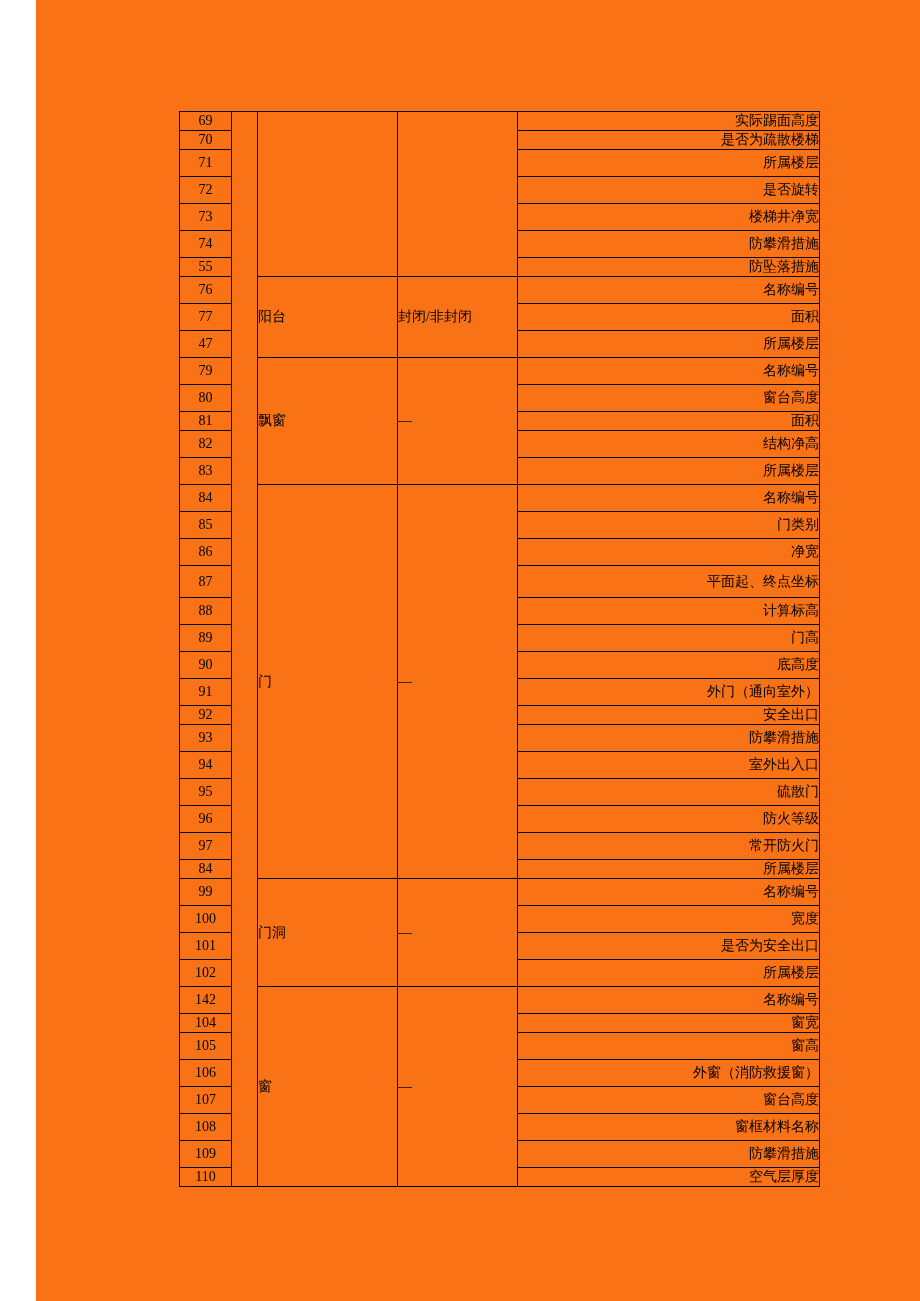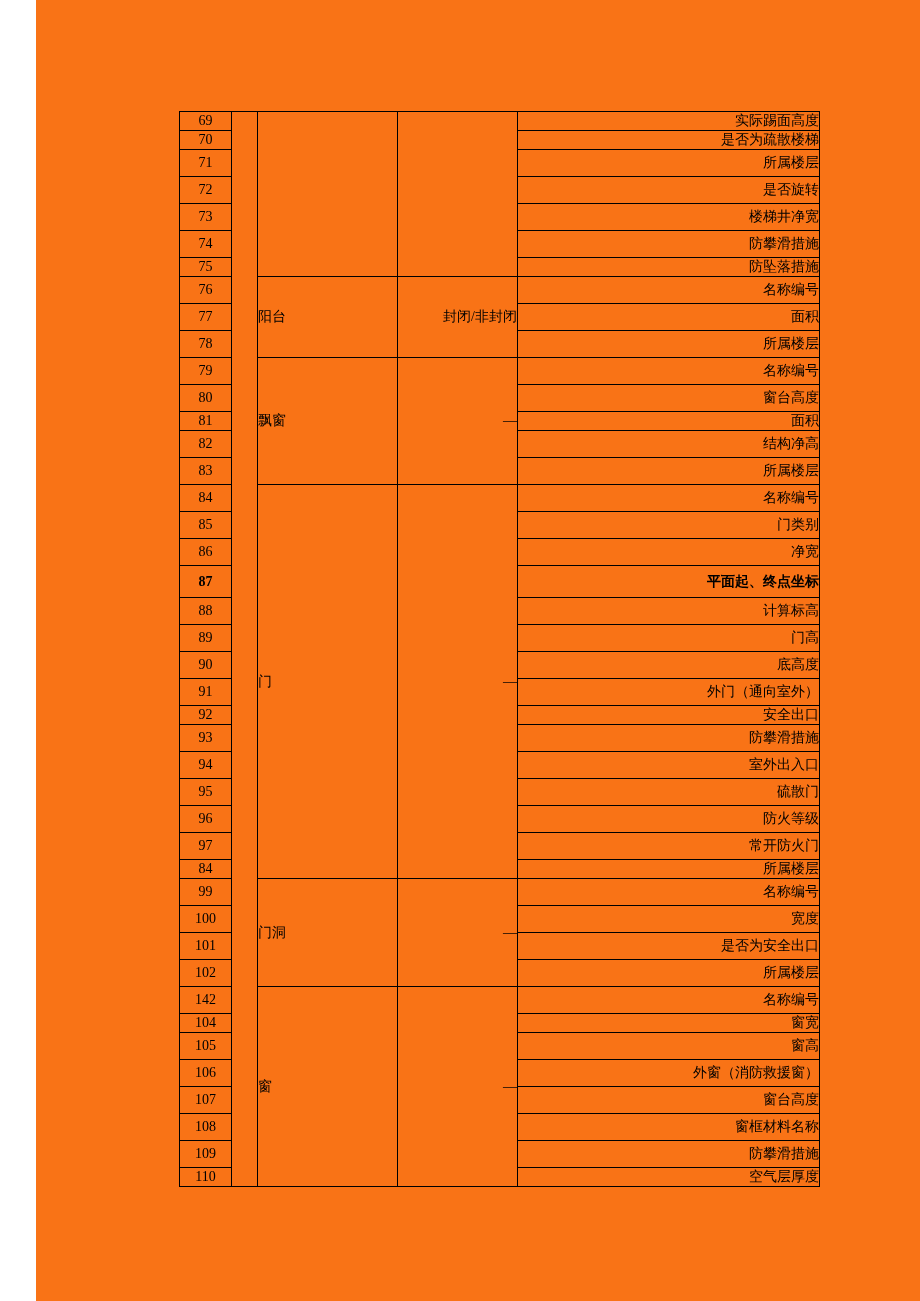--- a/index.html
+++ b/index.html
@@ -39,31 +39,31 @@
   }
   td.spacer {
     width: 26px;
   }
   td.cat {
     width: 140px;
     text-align: left;
   }
   td.note {
     width: 120px;
-    text-align: right;
+    text-align: left;
   }
   td.attr {
     width: 302px;
     padding-left: 2px;
     text-align: right;
   }
   
   tr.h-short td { height: 18px; }
   tr.h-normal td { height: 27px; }
-  tr.h-tall td { height: 32px; font-weight: bold; }
+  tr.h-tall td { height: 32px; }
 
   
   td.attr.dashed-bottom {
     border-bottom: 1px dashed #888;
   }
   
 </style>
 </head>
 <body>
 <div class="page">
@@ -91,35 +91,35 @@
         </tr>
         <tr class="h-normal">
           <td class="num">73</td>
           <td class="attr dashed-bottom">楼梯井净宽</td>
         </tr>
         <tr class="h-normal">
           <td class="num">74</td>
           <td class="attr dashed-bottom">防攀滑措施</td>
         </tr>
         <tr class="h-short">
-          <td class="num">75</td>
+          <td class="num">55</td>
           <td class="attr">防坠落措施</td>
         </tr>
         <tr class="h-normal">
           <td class="num">76</td>
           <td class="cat" rowspan="3">阳台</td>
           <td class="note" rowspan="3">封闭/非封闭</td>
           <td class="attr dashed-bottom">名称编号</td>
         </tr>
         <tr class="h-normal">
           <td class="num">77</td>
           <td class="attr dashed-bottom">面积</td>
         </tr>
         <tr class="h-normal">
-          <td class="num">78</td>
+          <td class="num">47</td>
           <td class="attr">所属楼层</td>
         </tr>
         <tr class="h-normal">
           <td class="num">79</td>
           <td class="cat" rowspan="5">飘窗</td>
           <td class="note" rowspan="5">—</td>
           <td class="attr dashed-bottom">名称编号</td>
         </tr>
         <tr class="h-normal">
           <td class="num">80</td>

